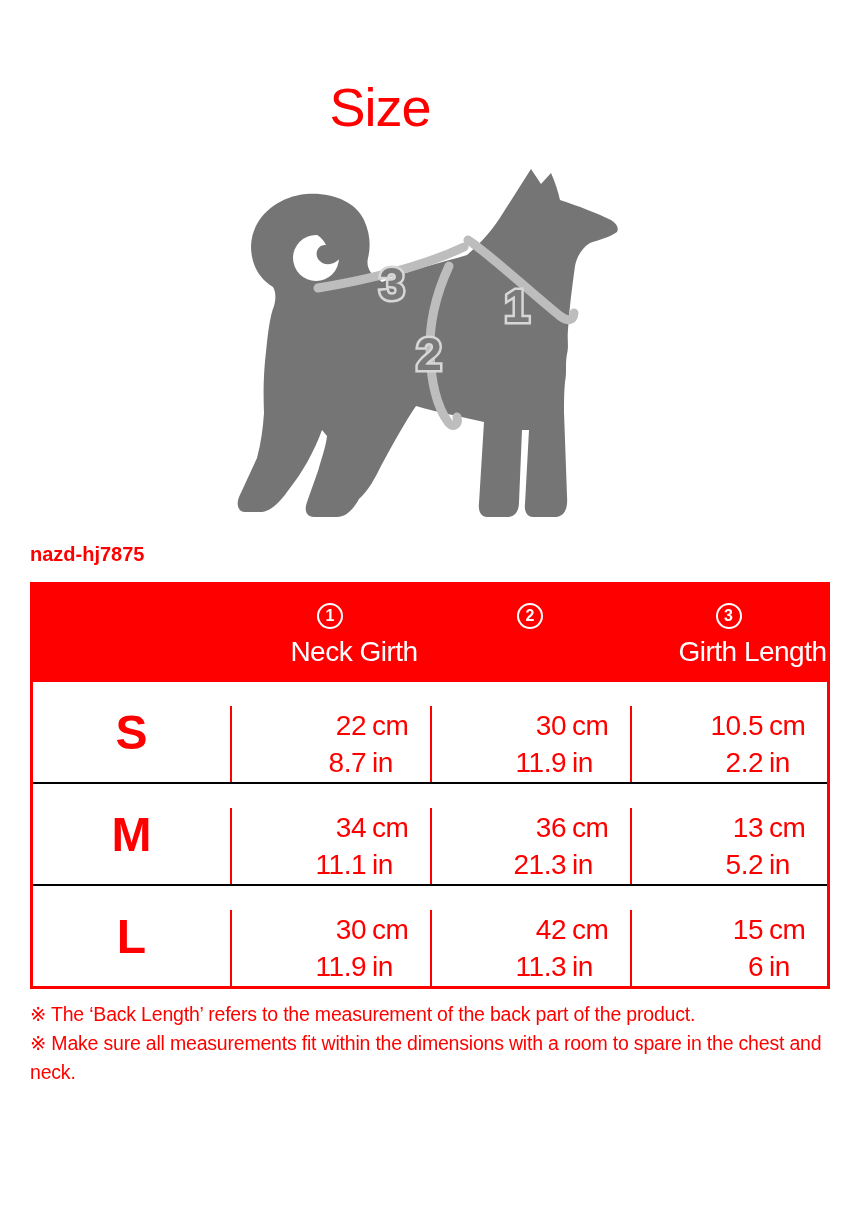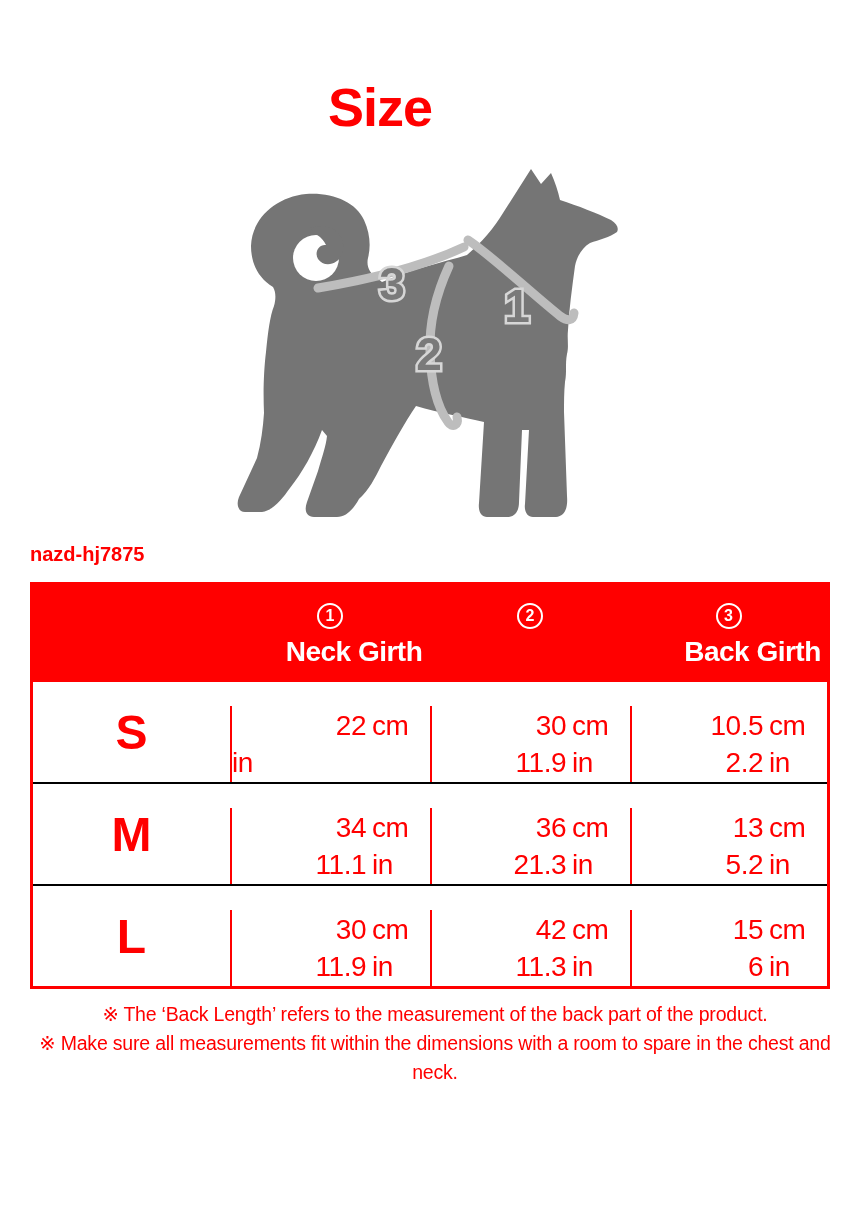--- a/index.html
+++ b/index.html
@@ -2,21 +2,21 @@
 <html style="--accent: #ff0000;"><head>
 <meta charset="utf-8">
 <style>
   html,body{margin:0;padding:0;background:#ffffff;}
   .page{
     position:relative;width:860px;height:1212px;background:#fff;overflow:hidden;
     font-family:"Liberation Sans","DejaVu Sans",sans-serif;
   }
   .title{
     position:absolute;top:76px;left:0;width:760px;text-align:center;
-    font-size:54px;font-weight:700;letter-spacing:-1px;
+    font-size:54px;font-weight:400;letter-spacing:-1px;
   }
   .dog-wrap{position:absolute;left:230px;top:160px;width:420px;height:380px;}
   .product-code{position:absolute;left:30px;top:543px;font-size:20px;font-weight:700;}
   .size-table{
     position:absolute;left:30px;top:582px;width:800px;
     border-left:3px solid;border-right:3px solid;border-bottom:3px solid;
     box-sizing:border-box;
   }
   .thead{
     display:grid;grid-template-columns:197px 200px 200px 197px;height:100px;
@@ -25,36 +25,36 @@
   }
   .th{
     display:flex;flex-direction:column;align-items:center;justify-content:flex-start;
     padding-top:21px;color:#fff;
   }
   .circle-num{
     width:26px;height:26px;border:2px solid #fff;border-radius:50%;
     display:flex;align-items:center;justify-content:center;
     font-size:16px;font-weight:700;box-sizing:border-box;margin-bottom:7px;
   }
-  .th-label{font-size:28px;font-weight:700;letter-spacing:-0.5px;margin-left:48px;}
+  .th-label{font-size:28px;font-weight:400;letter-spacing:-0.5px;margin-left:48px;}
   .trow{
     display:grid;grid-template-columns:197px 200px 200px 197px;height:100px;
     background:#fff;
   }
   .trow + .trow{border-top:2px solid;}
   .td{box-sizing:border-box;display:flex;flex-direction:column;justify-content:center;}
   .td.data{border-left:2px solid;margin-top:24px;}
   .size-label{align-items:center;font-size:48px;font-weight:700;}
   .val-line{
     display:grid;grid-template-columns:1fr 44px;column-gap:6px;
     padding-right:14px;font-size:28px;line-height:37px;letter-spacing:-0.5px;
   }
   .val-num{text-align:right;}
   .val-unit{text-align:left;}
-  .footnotes{position:absolute;left:30px;top:1000px;width:810px;text-align:center;}
+  .footnotes{position:absolute;left:30px;top:1000px;width:810px;}
   .footnote{font-size:19.5px;line-height:29px;letter-spacing:-0.2px;}
   .red{color:var(--accent);}
   .red-bg{background:var(--accent);}
   .red-border{border-color:var(--accent);}
 </style>
 </head>
 <body>
 
 <div class="page">
 
@@ -131,32 +131,33 @@
       <div class="th"></div>
       <div class="th">
         <span class="circle-num">1</span>
         <span class="th-label">Neck Girth</span>
       </div>
       <div class="th">
         <span class="circle-num">2</span>
       </div>
       <div class="th">
         <span class="circle-num">3</span>
-        <span class="th-label">Back Girth</span>
+        <span class="th-label">Girth Length</span>
       </div>
     </div>
 
     <div class="trow red-border">
       <div class="td size-label red">S</div>
       <div class="td data red red-border">
         <div class="val-line">
             <span class="val-num">22</span>
             <span class="val-unit">cm</span>
           </div>
         <div class="val-line">
+            <span class="val-num">8.7</span>
             <span class="val-unit">in</span>
           </div>
       </div>
       <div class="td data red red-border">
         <div class="val-line">
             <span class="val-num">30</span>
             <span class="val-unit">cm</span>
           </div>
         <div class="val-line">
             <span class="val-num">11.9</span>

